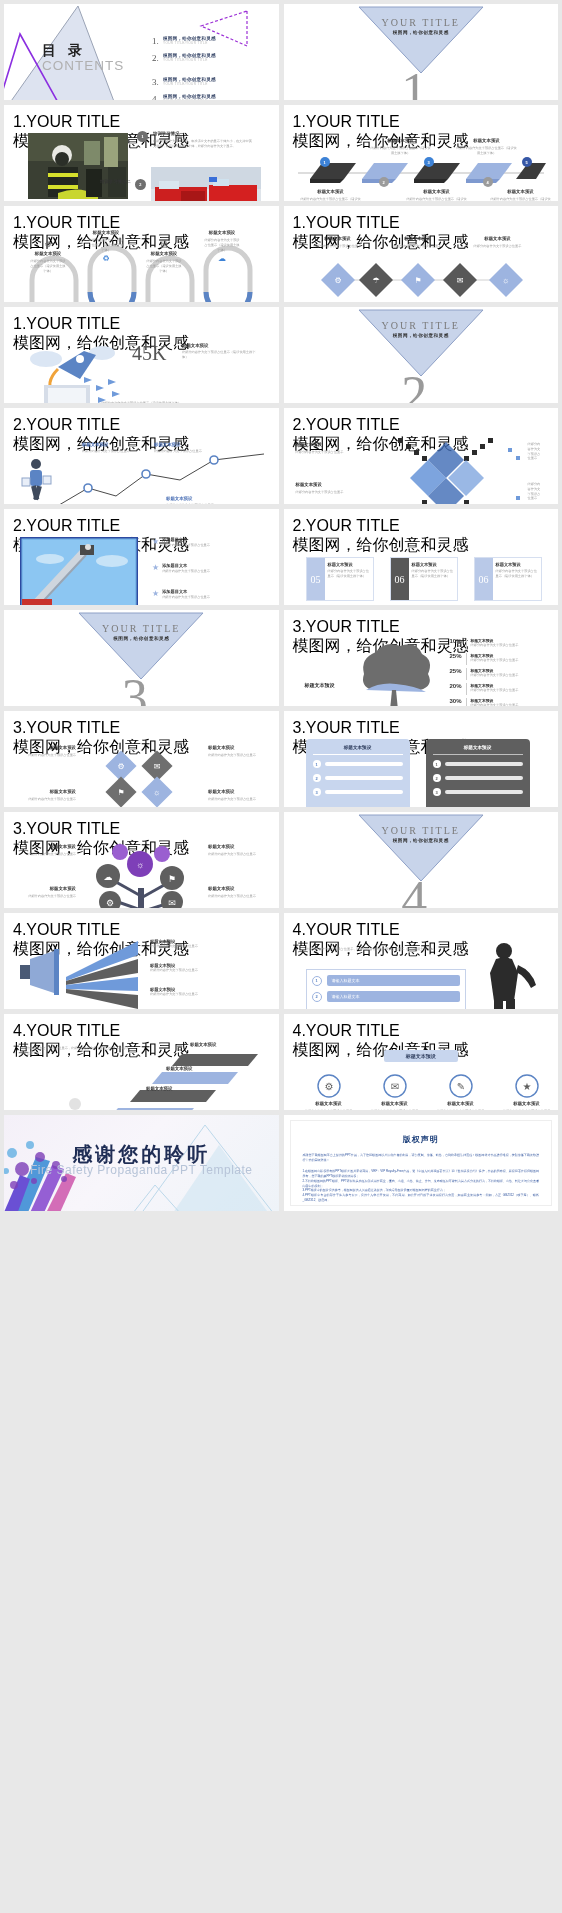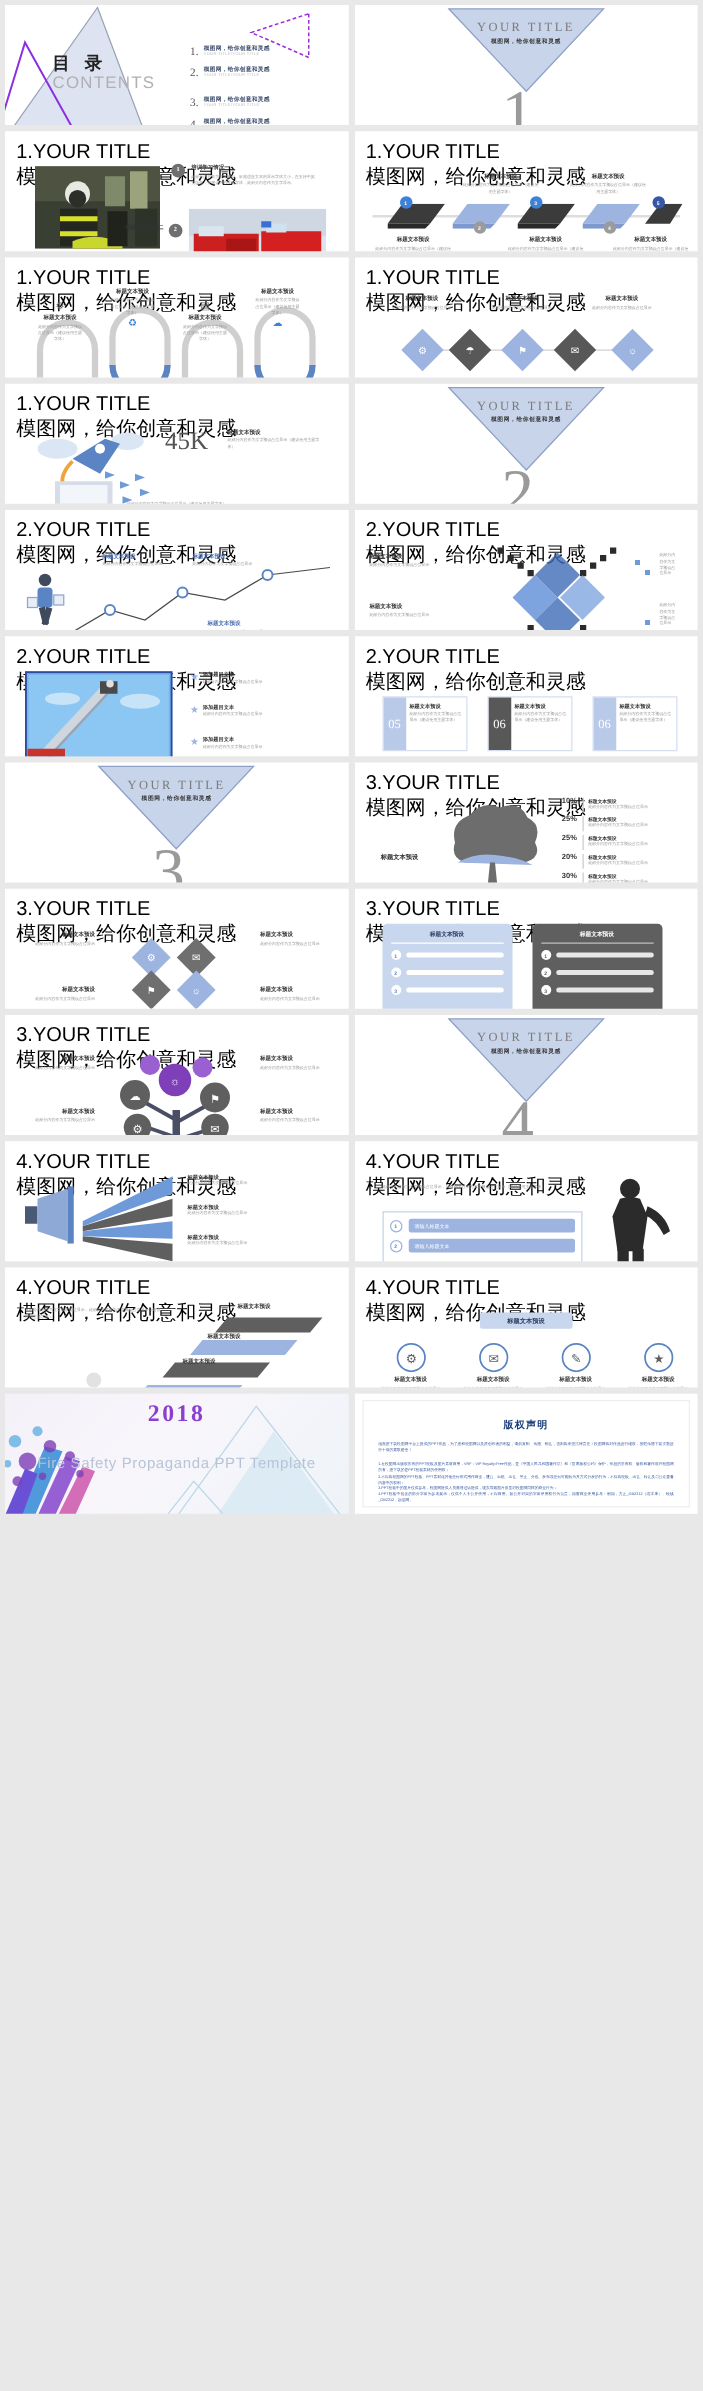--- a/index.html
+++ b/index.html
@@ -924,21 +924,21 @@
           <circle cx="14" cy="46" r="4"></circle>
         <circle cx="64" cy="40" r="3"></circle>
           <circle cx="34" cy="42" r="3"></circle>
       </g>
       <g fill="#4fa8e0" opacity=".7">
         <circle cx="12" cy="14" r="5"></circle>
           <circle cx="30" cy="6" r="4"></circle>
         <circle cx="6" cy="32" r="3"></circle>
       </g>
     </svg>
-    <div class="th-2018">2018</div>
+    <div class="th-zh">感谢您的聆听</div>
     <div class="th-en">Fire Safety Propaganda PPT Template</div>
     <div class="th-foot">汇报人：模图网    时间：2019X月X日</div>
   </div>
 
   <div class="slide">
     <div class="cp-card">
       <div class="cp-title">版权声明</div>
       <div class="cp-p">感谢您下载模图网平台上提供的PPT作品，为了您和模图网以及原创作者的利益，请勿复制、传播、销售，否则将承担法律责任！模图网将对作品进行维权，按照传播下载次数进行十倍的索取赔偿！</div>
       <div class="cp-list">
         <div>1.在模图网出版权所有的PPT模板及图片素材商用，VRF：VIP Royalty-Free作品，受《中国人民共和国著作法》和《世界版权公约》保护，作品的所有权、版权和著作权归模图网所有，您下载的是PPT模板素材的使用权；</div>

